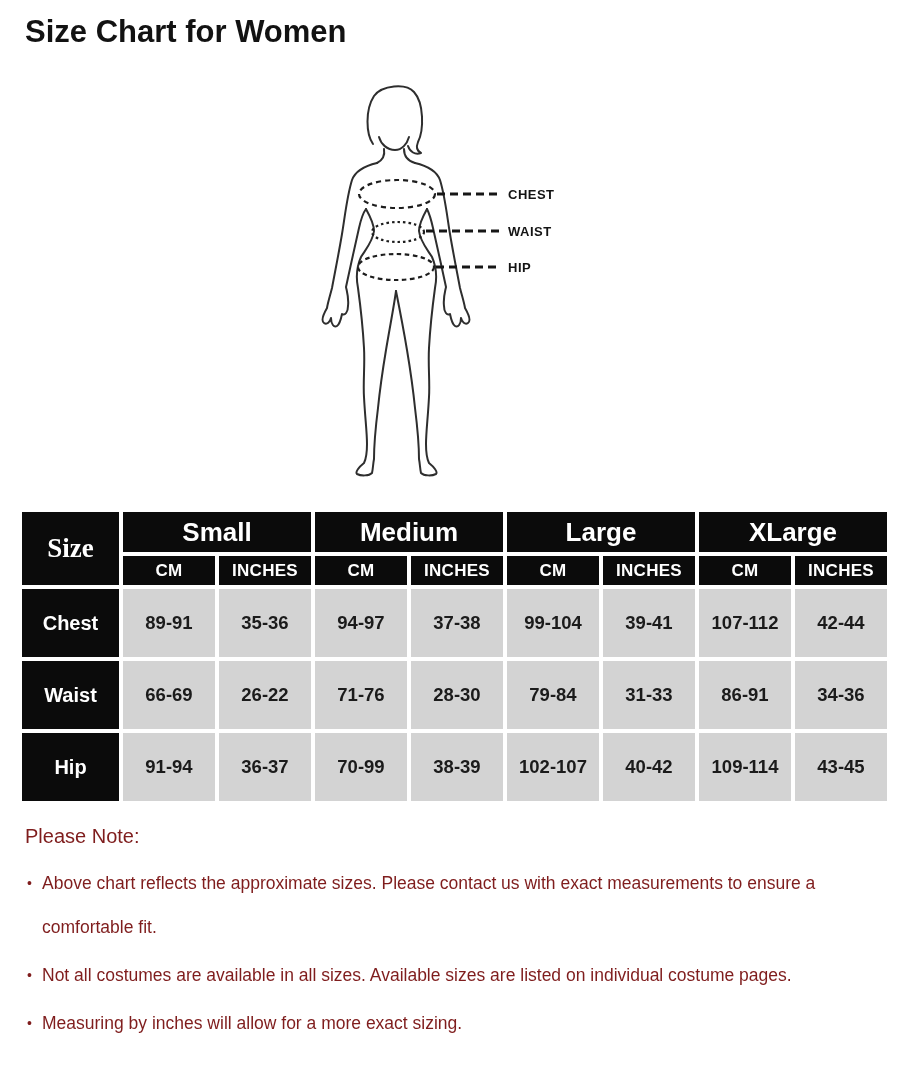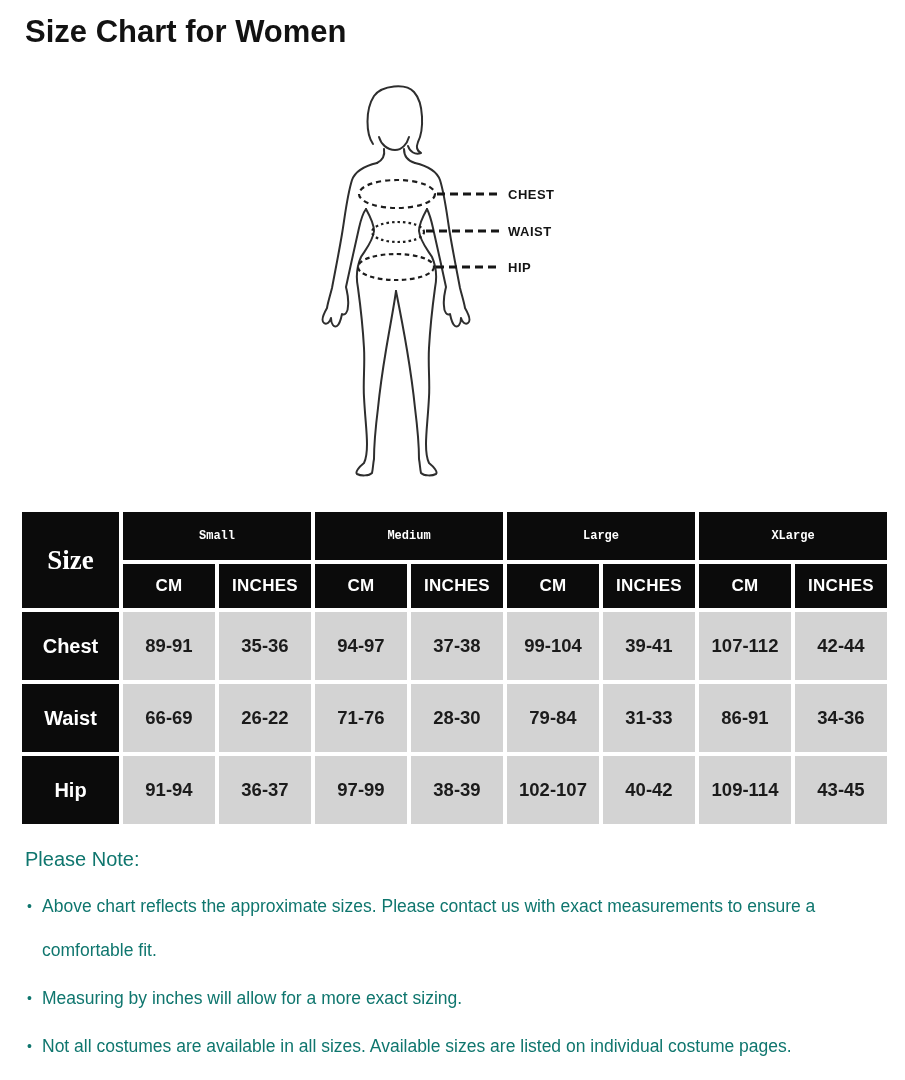--- a/index.html
+++ b/index.html
@@ -67,34 +67,34 @@
     text-align: center;
     vertical-align: middle;
     overflow: hidden;
   }
   .hdr {
     background: var(--header_bg);
     color: var(--header_text);
     font-weight: bold;
   }
   .corner-cell { font-size: 27px; font-family: Liberation Serif, serif; }
-  .group-cell  { font-size: 12px; height: 48px; font-family: Liberation Mono, monospace; }
-  .unit-cell   { font-size: 17px; height: 44px; letter-spacing: 0.3px; }
+  .group-cell  { font-size: 26px; height: 40px; }
+  .unit-cell   { font-size: 17px; height: 29px; letter-spacing: 0.3px; }
   .rowlabel-cell { font-size: 20px; height: 68px; }
   .val-cell {
     background: var(--cell_bg);
     color: var(--cell_text);
     font-size: 18.5px;
     height: 68px;
     font-weight: bold;
   }
   .notes {
     margin: 20px 0 0 25px;
     width: 832px;
-    color: #0f766e;
+    color: #7f1d1d;
   }
   .notes-heading {
     font-size: 20px;
     font-weight: normal;
     margin: 0 0 13px 0;
   }
   .note-item {
     position: relative;
     font-size: 17.5px;
     line-height: 44px;
@@ -197,28 +197,28 @@
       <td class="val-cell">28-30</td>
       <td class="val-cell">79-84</td>
       <td class="val-cell">31-33</td>
       <td class="val-cell">86-91</td>
       <td class="val-cell">34-36</td>
     </tr>
     <tr>
       <th class="hdr rowlabel-cell">Hip</th>
       <td class="val-cell">91-94</td>
       <td class="val-cell">36-37</td>
-      <td class="val-cell">97-99</td>
+      <td class="val-cell">70-99</td>
       <td class="val-cell">38-39</td>
       <td class="val-cell">102-107</td>
       <td class="val-cell">40-42</td>
       <td class="val-cell">109-114</td>
       <td class="val-cell">43-45</td>
     </tr>
   </tbody>
 </table>
 
 <div class="notes">
   <p class="notes-heading">Please Note:</p>
   <div class="note-item">Above chart reflects the approximate sizes. Please contact us with exact measurements to ensure a comfortable fit.</div>
+  <div class="note-item">Not all costumes are available in all sizes. Available sizes are listed on individual costume pages.</div>
   <div class="note-item">Measuring by inches will allow for a more exact sizing.</div>
-  <div class="note-item">Not all costumes are available in all sizes. Available sizes are listed on individual costume pages.</div>
 </div>
 
 </body></html>

